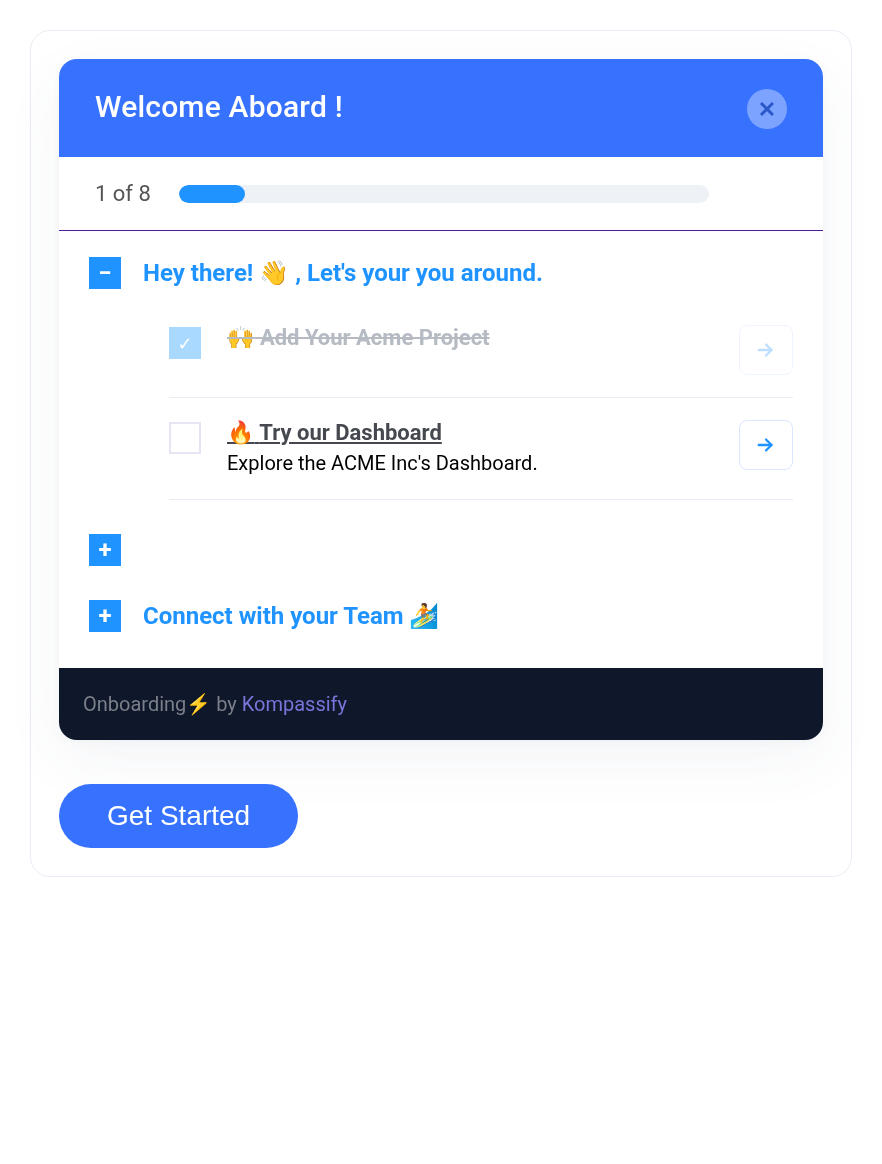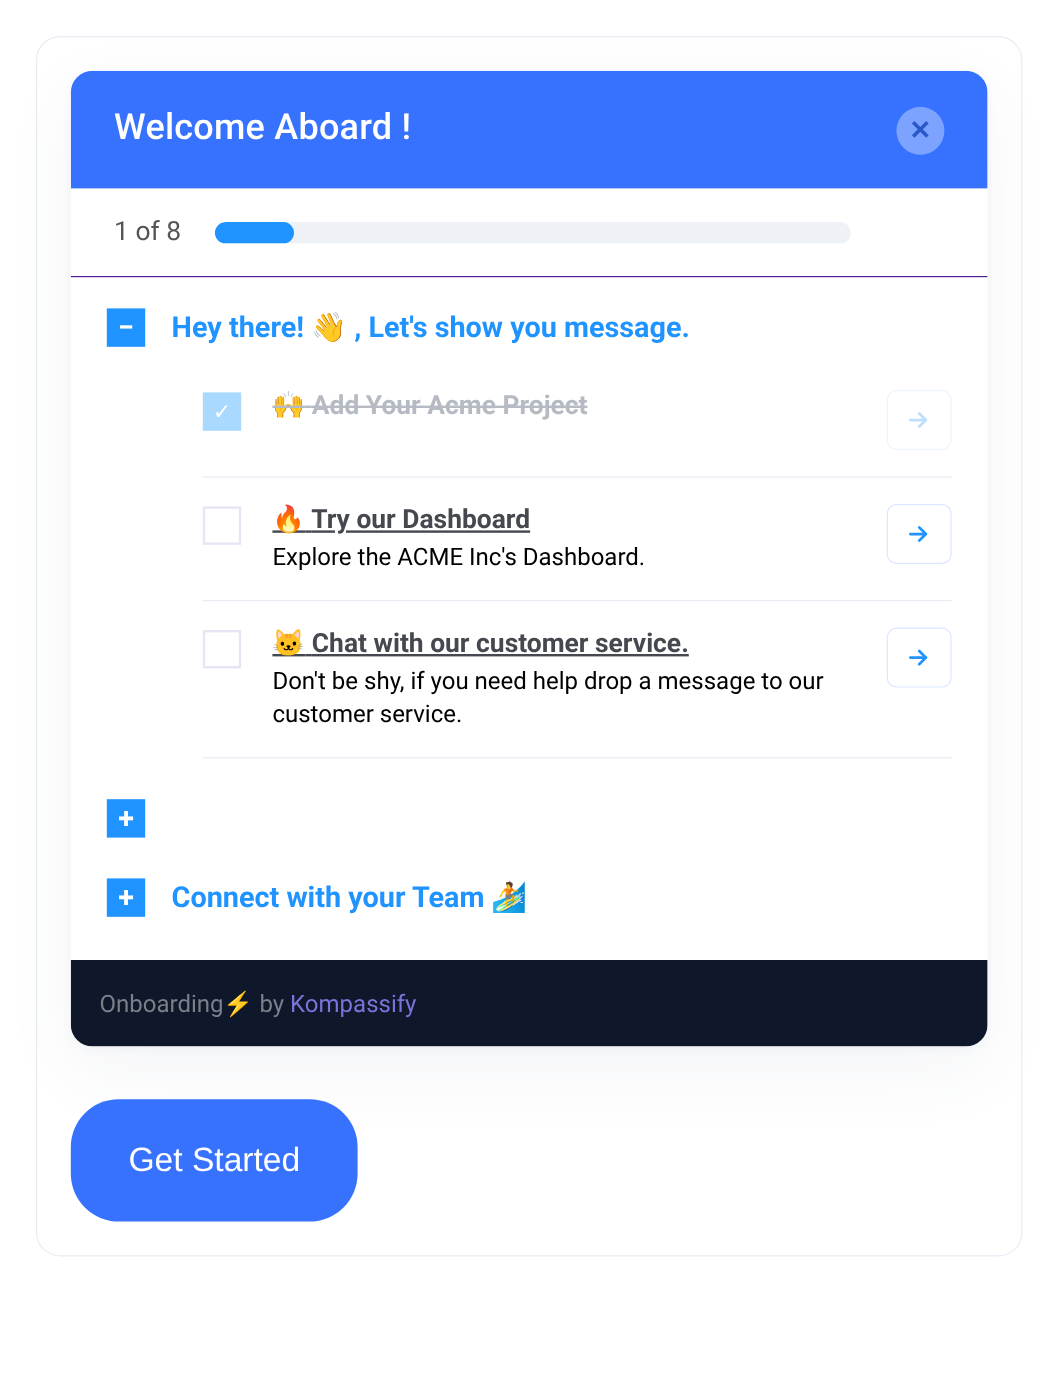--- a/index.html
+++ b/index.html
@@ -174,21 +174,21 @@
     font-size: 20px;
     color: #7a7f88;
   }
   .footer .brand { color: #7a73d9; }
   .cta {
     margin-top: 44px;
     background: #3772ff;
     color: #fff;
     font-size: 28px;
     font-weight: 500;
-    padding: 35px 48px;
+    padding: 16px 48px;
     border: none;
     border-radius: 40px;
     cursor: pointer;
   }
 </style>
 </head>
 <body>
 
 <div class="outer-card">
   <div class="modal">
@@ -206,21 +206,21 @@
         <div class="progress-fill" style="width: 12.5%;"></div>
       </div>
     </div>
 
     <div class="content">
 
       <div class="section">
         <div class="toggle-box">
           <span>−</span>
         </div>
-        <div class="section-title">Hey there! 👋 , Let's show you message.</div>
+        <div class="section-title">Hey there! 👋 , Let's your you around.</div>
       </div>
 
       <div class="tasks">
 
         <div class="task">
           <div class="check done">
             <span>✓</span>
           </div>
           <div class="task-body">
             <div class="task-title done">
@@ -246,36 +246,20 @@
             <div class="task-desc">Explore the ACME Inc's Dashboard.</div>
           </div>
           <div class="arrow-btn">
             <svg viewBox="0 0 24 24" fill="none" stroke="#1f93ff" stroke-width="2.5" stroke-linecap="round" stroke-linejoin="round">
                 <line x1="4" y1="12" x2="18" y2="12"></line>
                 <polyline points="12 6 18 12 12 18"></polyline>
               </svg>
           </div>
         </div>
 
-        <div class="task">
-          <div class="check empty"></div>
-          <div class="task-body">
-            <div class="task-title">
-              <span>🐱</span>
-              <span>Chat with our customer service.</span>
-            </div>
-            <div class="task-desc">Don't be shy, if you need help drop a message to our customer service.</div>
-          </div>
-          <div class="arrow-btn">
-            <svg viewBox="0 0 24 24" fill="none" stroke="#1f93ff" stroke-width="2.5" stroke-linecap="round" stroke-linejoin="round">
-                <line x1="4" y1="12" x2="18" y2="12"></line>
-                <polyline points="12 6 18 12 12 18"></polyline>
-              </svg>
-          </div>
-        </div>
 
       </div>
 
       <div class="collapsed-section">
         <div class="toggle-box">
           <span>+</span>
         </div>
       </div>
 
       <div class="collapsed-section">

